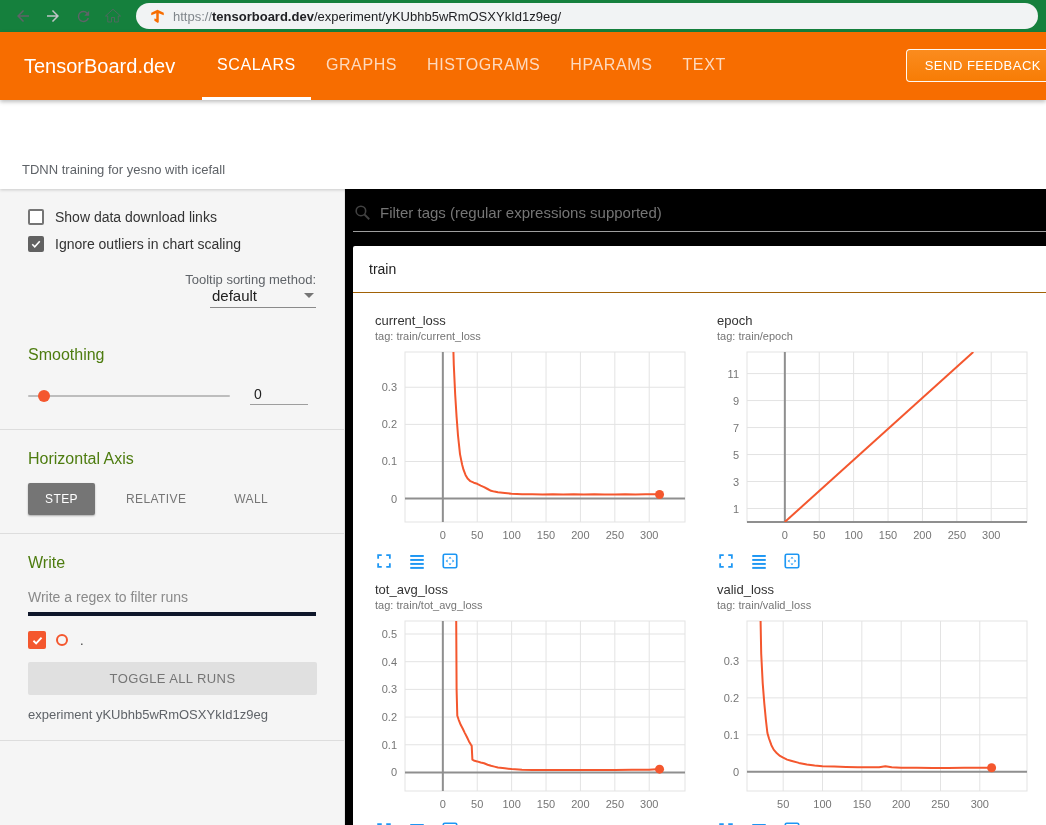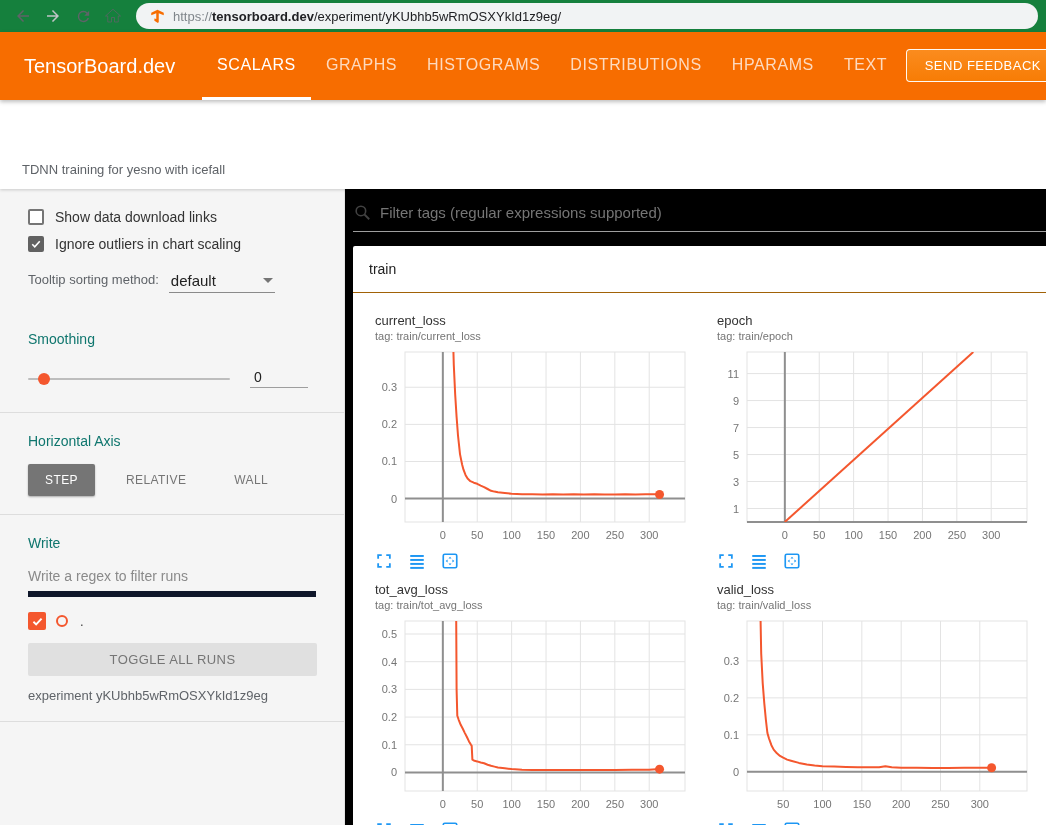--- a/index.html
+++ b/index.html
@@ -40,38 +40,38 @@
   .main { flex:1; background:#000000; overflow:hidden; }
 
   
   .side-sec { padding:20px 28px 18px 28px; border-bottom:1px solid #ddd; }
   .side-sec:first-child { border-bottom:none; }
   .chk-row { display:flex; align-items:center; margin-bottom:11px; cursor:pointer; }
   .chk-box { width:16px; height:16px; border:2px solid #757575; border-radius:2px; flex:none;
     display:flex; align-items:center; justify-content:center; background:#fff; }
   .chk-box.checked { background:#616161; border-color:#616161; }
   .chk-label { margin-left:11px; font-size:14px; color:#333; }
-  .tooltip-row { margin-top:20px; display:flex; align-items:flex-start; }
+  .tooltip-row { margin-top:20px; display:flex; align-items:flex-end;flex-direction:column; }
   .tooltip-label { font-size:13px; color:#5f6368; }
   .select-box { margin-left:10px; border-bottom:1px solid #8a8a8a; min-width:106px; display:flex;
     align-items:center; justify-content:space-between; padding:0 2px 3px 2px; cursor:pointer; }
   .select-value { font-size:15px; color:#212121; }
   .caret-down { width:0; height:0; border-left:5px solid transparent; border-right:5px solid transparent;
     border-top:5px solid #757575; margin-left:16px; }
-  .sec-label { font-size:14px; color:#0f766e; }
+  .sec-label { font-size:16px; color:#4d7c0f; }
   .slider-row { display:flex; align-items:center; margin-top:22px; margin-bottom:6px; }
   .slider-track { position:relative; width:202px; height:2px; background:#bdbdbd; border-radius:1px; cursor:pointer; }
   .slider-thumb { position:absolute; left:10px; top:-5px; width:12px; height:12px; border-radius:50%; }
   .slider-value { margin-left:20px; width:58px; border-bottom:1px solid #9e9e9e; font-size:14px;
     color:#212121; padding:0 0 2px 4px; }
   .axis-btns { display:flex; align-items:center; margin-top:15px; }
   .axis-btn { font-size:12px; letter-spacing:.4px; color:#757575; padding:9px 17px; border-radius:2px;
     cursor:pointer; margin-right:14px; font-weight:500; }
   .axis-btn.active { background:#757575; color:#fff; box-shadow:0 1px 2px rgba(0,0,0,.3); }
-  .regex-input { margin-top:16px; border-bottom:6px solid #0f172a; padding-bottom:6px; }
+  .regex-input { margin-top:16px; border-bottom:4px solid #0f172a; padding-bottom:6px; }
   .regex-placeholder { font-size:14px; color:#8a8a8a; }
   .run-row { display:flex; align-items:center; margin-top:15px; }
   .run-chk { width:18px; height:18px; border-radius:2px; display:flex; align-items:center; justify-content:center; cursor:pointer; }
   .run-circle { width:12px; height:12px; border-radius:50%; border:2px solid; margin-left:10px; }
   .run-name { margin-left:12px; font-size:13px; color:#424242; }
   .toggle-btn { margin-top:13px; width:289px; background:#e0e0e0; border:none; border-radius:2px;
     padding:9px 0; text-align:center; font-size:13px; letter-spacing:.4px; color:#757575; font-weight:500; cursor:pointer; }
   .exp-caption { margin-top:12px; font-size:13px; color:#5f6368; }
 
   
@@ -122,21 +122,20 @@
       <span class="url-text"><span class="url-scheme">https://</span><span class="url-domain">tensorboard.dev</span><span>/experiment/yKUbhb5wRmOSXYkId1z9eg/</span></span>
     </div>
   </div>
 
   <div class="app-header">
     <div class="logo">TensorBoard.dev</div>
     <div class="tabs">
       <div class="tab active">SCALARS</div>
       <div class="tab">GRAPHS</div>
       <div class="tab">HISTOGRAMS</div>
-      <div class="tab">DISTRIBUTIONS</div>
       <div class="tab">HPARAMS</div>
       <div class="tab">TEXT</div>
     </div>
     <div class="feedback-btn">SEND FEEDBACK</div>
   </div>
 
   <div class="exp-bar">
     <span class="exp-title">TDNN training for yesno with icefall</span>
   </div>
 

